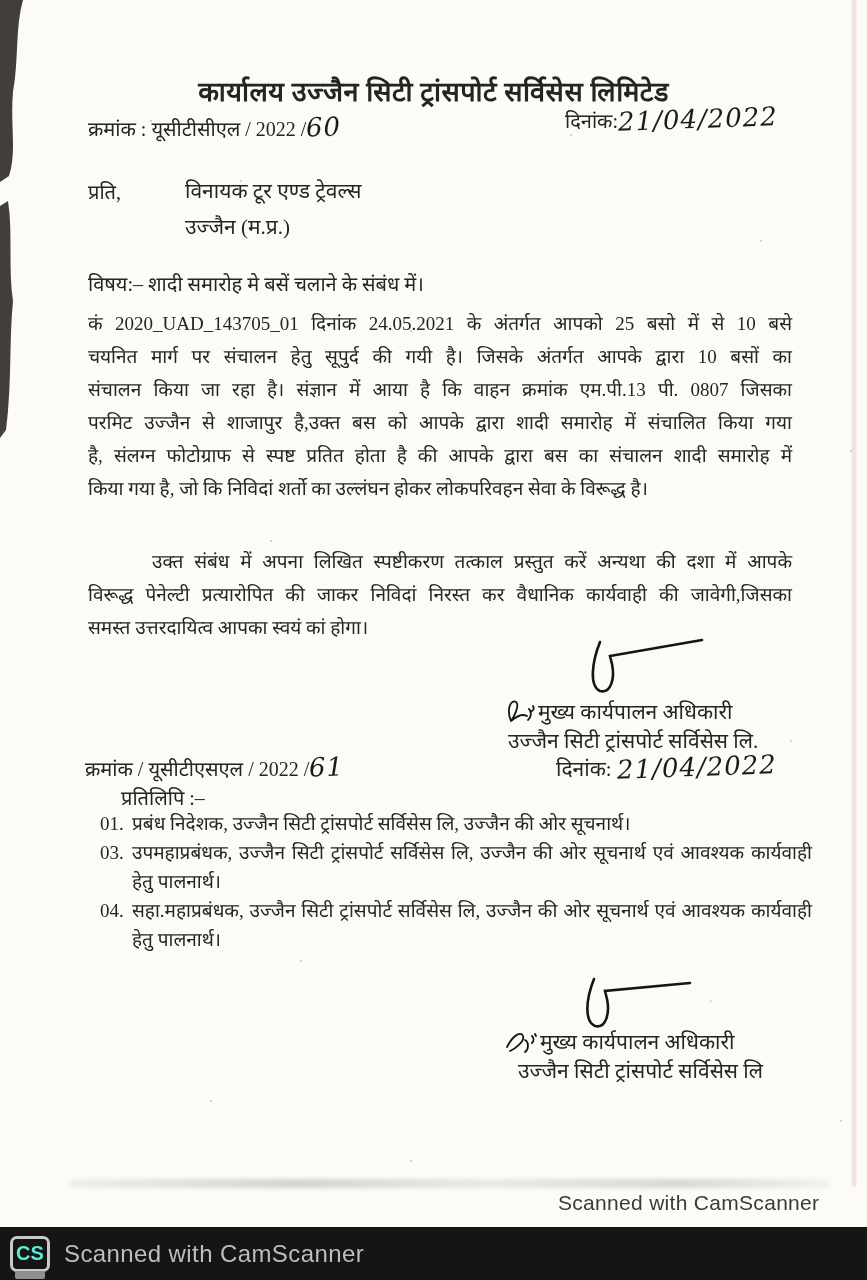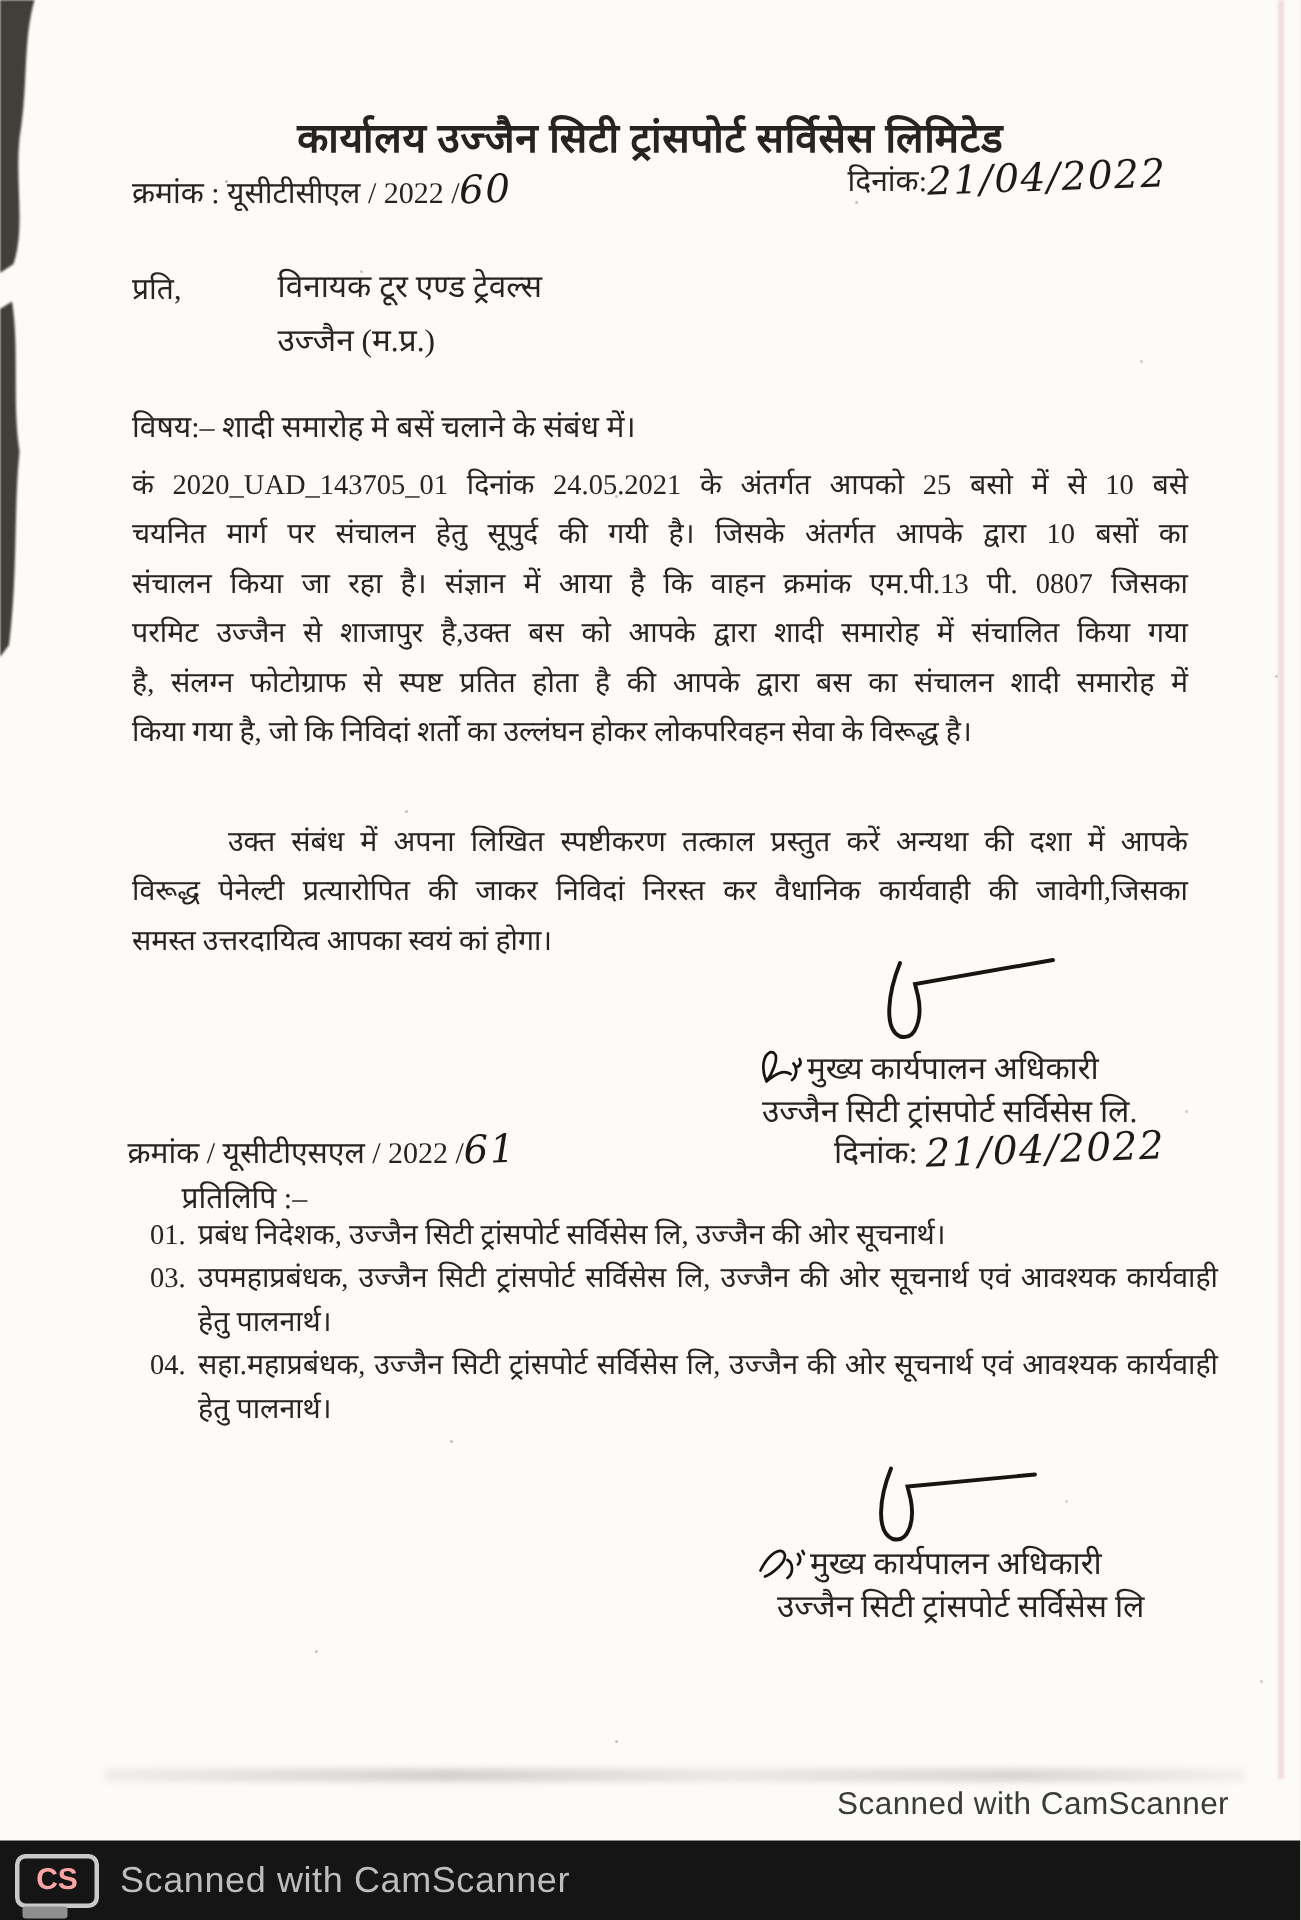--- a/index.html
+++ b/index.html
@@ -47,24 +47,24 @@
   .copies{ position:absolute; top:809px; left:100px; width:712px; font-size:19px; }
   .copy-item{ display:flex; align-items:flex-start; }
   .copy-num{ flex:0 0 32px; line-height:29px; }
   .copy-text{ flex:1; line-height:29px; text-align:justify; }
 
   .wm-plain{ position:absolute; top:1191px; left:558px; font-family:"Liberation Sans","DejaVu Sans",sans-serif;
     font-size:21px; color:#3a3a3a; letter-spacing:.3px; }
 
   .bottom-band{ position:absolute; left:0; top:1227px; width:867px; height:53px;
     background:#151515; display:flex; align-items:center; }
-  .cs-badge{ margin-left:10px; width:56px; height:36px; border:3px solid #c9c9c9; border-radius:7px;
+  .cs-badge{ margin-left:10px; width:40px; height:36px; border:3px solid #c9c9c9; border-radius:7px;
     display:flex; align-items:center; justify-content:center;
     font-family:"Liberation Sans","DejaVu Sans",sans-serif; font-weight:bold;
-    font-size:20px; color:#fca5a5; position:relative; }
+    font-size:20px; color:#5eead4; position:relative; }
   .cs-badge::after{ content:""; position:absolute; left:2px; bottom:-10px; width:30px; height:8px;
     background:#8f8f8f; border-radius:2px; }
   .band-text{ margin-left:14px; font-family:"Liberation Sans","DejaVu Sans",sans-serif;
     font-size:24px; color:#bdbdbd; letter-spacing:.4px; }
 </style>
 </head>
 <body>
 
 <div class="page">
 

